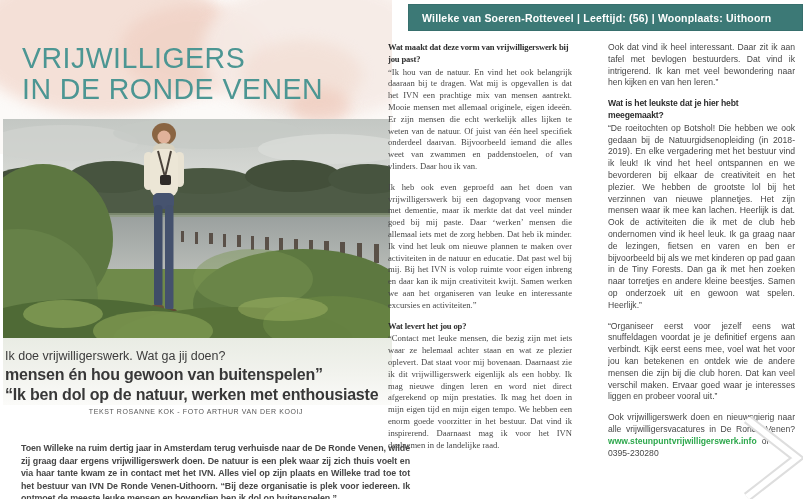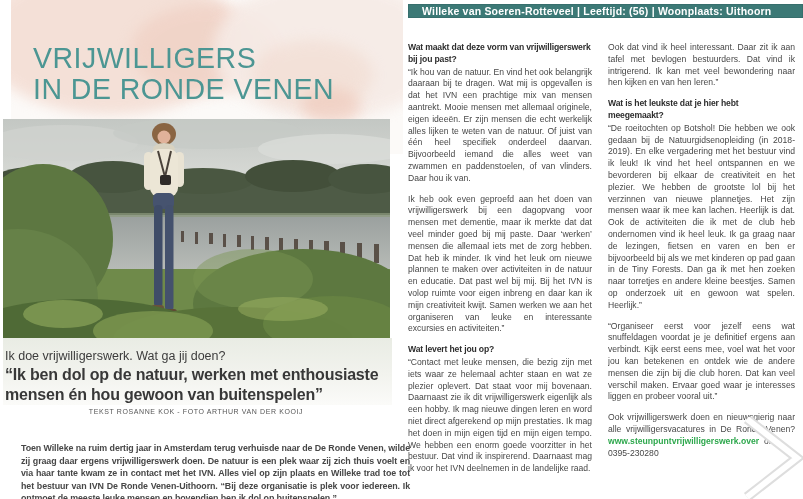--- a/index.html
+++ b/index.html
@@ -1,26 +1,26 @@
 <!DOCTYPE html>
 <html><head>
 <meta charset="utf-8">
 <style>
   html,body{margin:0;padding:0;background:#ffffff;}
   .page{position:relative;width:803px;height:499px;background:#ffffff;overflow:hidden;
         font-family:"Liberation Sans", sans-serif;color:#454545;}
 
   
-  .header-bar{position:absolute;left:408px;top:4px;right:0;height:14px;
+  .header-bar{position:absolute;left:408px;top:4px;right:0;height:27px;
       display:flex;align-items:center;padding-left:13px;box-sizing:border-box;
       border:1px solid #376f6d;}
   .header-bar span{color:#ffffff;font-size:10.5px;font-weight:bold;letter-spacing:.2px;}
 
   
-  .banner{position:absolute;left:11px;top:0;width:392px;height:154px;background:#fcfaf8;overflow:hidden;}
+  .banner{position:absolute;left:0;top:0;width:392px;height:154px;background:#fcfaf8;overflow:hidden;}
   .blob{position:absolute;border-radius:50%;filter:blur(7px);}
   .blob.hand-left{left:-30px;top:-35px;width:260px;height:150px;background:#f2d8cd;opacity:.75;}
   .blob.hand-left2{left:120px;top:5px;width:150px;height:90px;background:#eec9bb;opacity:.5;}
   .blob.hand-right{right:-40px;top:-20px;width:230px;height:140px;background:#f6ebe6;opacity:.9;}
   .blob.hand-right2{right:30px;top:40px;width:120px;height:70px;background:#f0d5c8;opacity:.45;}
   .blob.pink-smudge{left:290px;top:88px;width:60px;height:36px;background:#eec4b4;opacity:.55;}
   .title{position:absolute;left:22px;top:42px;line-height:31px;font-size:30px;
          letter-spacing:.5px;transform:scaleX(.95);transform-origin:left top;}
 
   
@@ -37,21 +37,21 @@
   .credits{position:absolute;left:0;top:408px;width:392px;text-align:center;
       font-size:7px;letter-spacing:.6px;color:#565656;}
 
   
   .intro{position:absolute;left:3px;top:424px;width:389px;font-size:8.9px;font-weight:bold;
       color:#474747;line-height:12.6px;text-align:justify;margin:18px;letter-spacing:-.1px;}
 
   
   .col{position:absolute;top:42px;bottom:0;font-size:8.6px;line-height:11.8px;
       color:#474747;text-align:justify;overflow:hidden;}
-  .col-mid{left:408px;width:184px;}
+  .col-mid{left:388px;width:184px;font-family:Liberation Serif, serif;}
   .col-right{left:608px;width:187px;}
   .col p{margin:0 0 9px 0;}
   .col h3{margin:0 0 1px 0;font-size:8.6px;line-height:11.8px;color:#2e2e2e;
       letter-spacing:-.15px;text-align:left;}
   .cta-link{font-weight:bold;text-decoration:none;cursor:pointer;}
   .cta-suffix{margin-left:5px;}
   .cta-phone{display:block;}
 
   
   .chevron{position:absolute;left:741px;top:417px;}
@@ -141,22 +141,22 @@
       <ellipse cx="230" cy="220" rx="120" ry="32" fill="#587239"></ellipse>
       <ellipse cx="150" cy="212" rx="60" ry="20" fill="#7d9750" opacity=".8"></ellipse>
       <ellipse cx="330" cy="205" rx="70" ry="28" fill="#678343" opacity=".9"></ellipse>
       <ellipse cx="60" cy="195" rx="40" ry="14" fill="#9cb464" opacity=".55"></ellipse>
       <ellipse cx="280" cy="190" rx="45" ry="12" fill="#a3b866" opacity=".45"></ellipse>
     </svg>
   </div>
 
   <div class="quote-block">
     <p class="quote-kicker">Ik doe vrijwilligerswerk. Wat ga jij doen?</p>
+    <div class="quote-bold">mensen én hou gewoon van buitenspelen”</div>
     <div class="quote-bold">“Ik ben dol op de natuur, werken met enthousiaste</div>
-    <div class="quote-bold">mensen én hou gewoon van buitenspelen”</div>
   </div>
 
   <div class="credits">TEKST ROSANNE KOK - FOTO ARTHUR VAN DER KOOIJ</div>
 
   <p class="intro">Toen Willeke na ruim dertig jaar in Amsterdam terug verhuisde naar de De Ronde Venen, wilde zij graag daar ergens vrijwilligerswerk doen. De natuur is een plek waar zij zich thuis voelt en via haar tante kwam ze in contact met het IVN. Alles viel op zijn plaats en Willeke trad toe tot het bestuur van IVN De Ronde Venen-Uithoorn. “Bij deze organisatie is plek voor iedereen. Ik ontmoet de meeste leuke mensen en bovendien ben ik dol op buitenspelen.”</p>
 
   <section class="col col-mid">
     <h3>Wat maakt dat deze vorm van vrijwilligerswerk bij jou past?</h3>
     <p>“Ik hou van de natuur. En vind het ook belangrijk daaraan bij te dragen. Wat mij is opgevallen is dat het IVN een prachtige mix van mensen aantrekt. Mooie mensen met allemaal originele, eigen ideeën. Er zijn mensen die echt werkelijk alles lijken te weten van de natuur. Of juist van één heel specifiek onderdeel daarvan. Bijvoorbeeld iemand die alles weet van zwammen en paddenstoelen, of van vlinders. Daar hou ik van.</p>
     <p>Ik heb ook even geproefd aan het doen van vrijwilligerswerk bij een dagopvang voor mensen met dementie, maar ik merkte dat dat veel minder goed bij mij paste. Daar ‘werken’ mensen die allemaal iets met de zorg hebben. Dat heb ik minder. Ik vind het leuk om nieuwe plannen te maken over activiteiten in de natuur en educatie. Dat past wel bij mij. Bij het IVN is volop ruimte voor eigen inbreng en daar kan ik mijn creativiteit kwijt. Samen werken we aan het organiseren van leuke en interessante excursies en activiteiten.”</p>
@@ -164,21 +164,21 @@
     <p>“Contact met leuke mensen, die bezig zijn met iets waar ze helemaal achter staan en wat ze plezier oplevert. Dat staat voor mij bovenaan. Daarnaast zie ik dit vrijwilligerswerk eigenlijk als een hobby. Ik mag nieuwe dingen leren en word niet direct afgerekend op mijn prestaties. Ik mag het doen in mijn eigen tijd en mijn eigen tempo. We hebben een enorm goede voorzitter in het bestuur. Dat vind ik inspirerend. Daarnaast mag ik voor het IVN deelnemen in de landelijke raad.</p>
   </section>
 
   <section class="col col-right">
     <p>Ook dat vind ik heel interessant. Daar zit ik aan tafel met bevlogen bestuurders. Dat vind ik intrigerend. Ik kan met veel bewondering naar hen kijken en van hen leren.”</p>
     <h3>Wat is het leukste dat je hier hebt meegemaakt?</h3>
     <p>“De roeitochten op Botshol! Die hebben we ook gedaan bij de Natuurgidsenopleiding (in 2018-2019). En elke vergadering met het bestuur vind ik leuk! Ik vind het heel ontspannen en we bevorderen bij elkaar de creativiteit en het plezier. We hebben de grootste lol bij het verzinnen van nieuwe plannetjes. Het zijn mensen waar ik mee kan lachen. Heerlijk is dat. Ook de activiteiten die ik met de club heb ondernomen vind ik heel leuk. Ik ga graag naar de lezingen, fietsen en varen en ben er bijvoorbeeld bij als we met kinderen op pad gaan in de Tiny Forests. Dan ga ik met hen zoeken naar torretjes en andere kleine beestjes. Samen op onderzoek uit en gewoon wat spelen. Heerlijk.”</p>
     <p>“Organiseer eerst voor jezelf eens wat snuffeldagen voordat je je definitief ergens aan verbindt. Kijk eerst eens mee, voel wat het voor jou kan betekenen en ontdek wie de andere mensen die zijn bij die club horen. Dat kan veel verschil maken. Ervaar goed waar je interesses liggen en probeer vooral uit.”</p>
     <p>
       <span>Ook vrijwilligerswerk doen en nieuwsgierig naar alle vrijwilligersvacatures in De Ronde Venen?</span>
-      <a class="cta-link" style="color:#2ea84d;">www.steunpuntvrijwilligerswerk.over</a><span class="cta-suffix">of</span>
+      <a class="cta-link" style="color:#2ea84d;">www.steunpuntvrijwilligerswerk.info</a><span class="cta-suffix">of</span>
       <span class="cta-phone">0395-230280</span>
     </p>
   </section>
 
   <svg class="chevron" width="62" height="82" viewBox="0 0 62 82">
     <polyline points="6,2 56,41 6,80" fill="none" stroke="#dedede" stroke-width="10"></polyline>
     <polyline points="6,2 56,41 6,80" fill="none" stroke="#ffffff" stroke-width="6"></polyline>
   </svg>
 
 </div>

